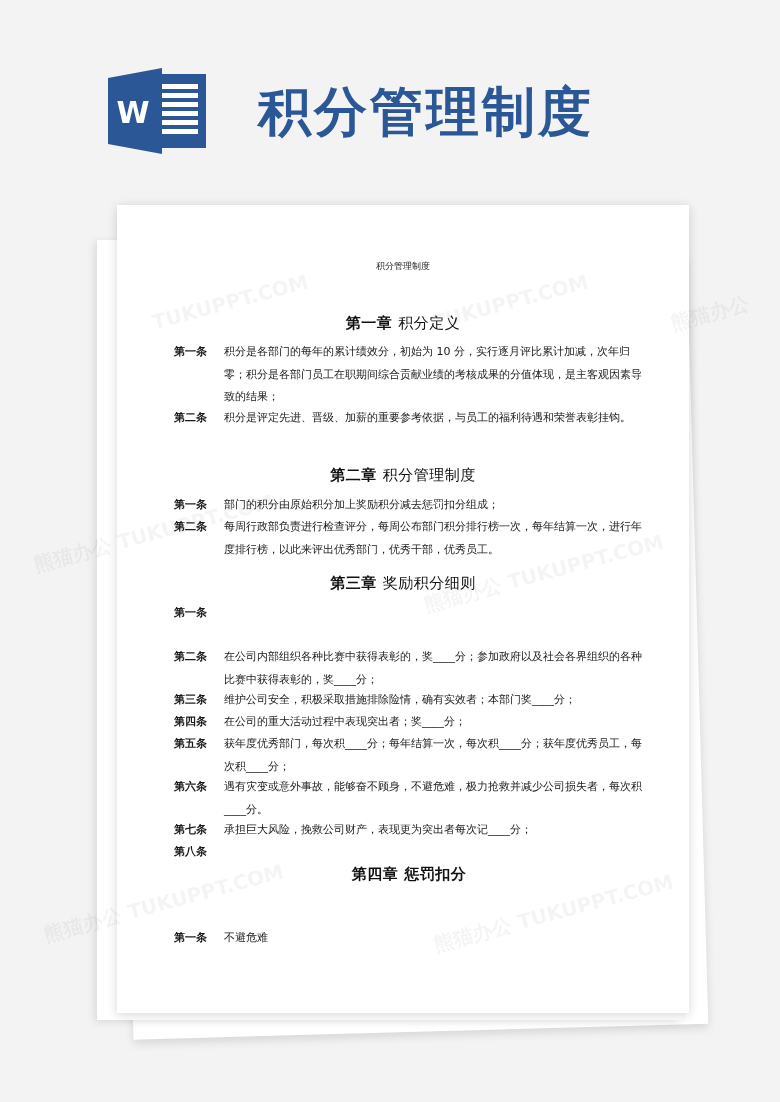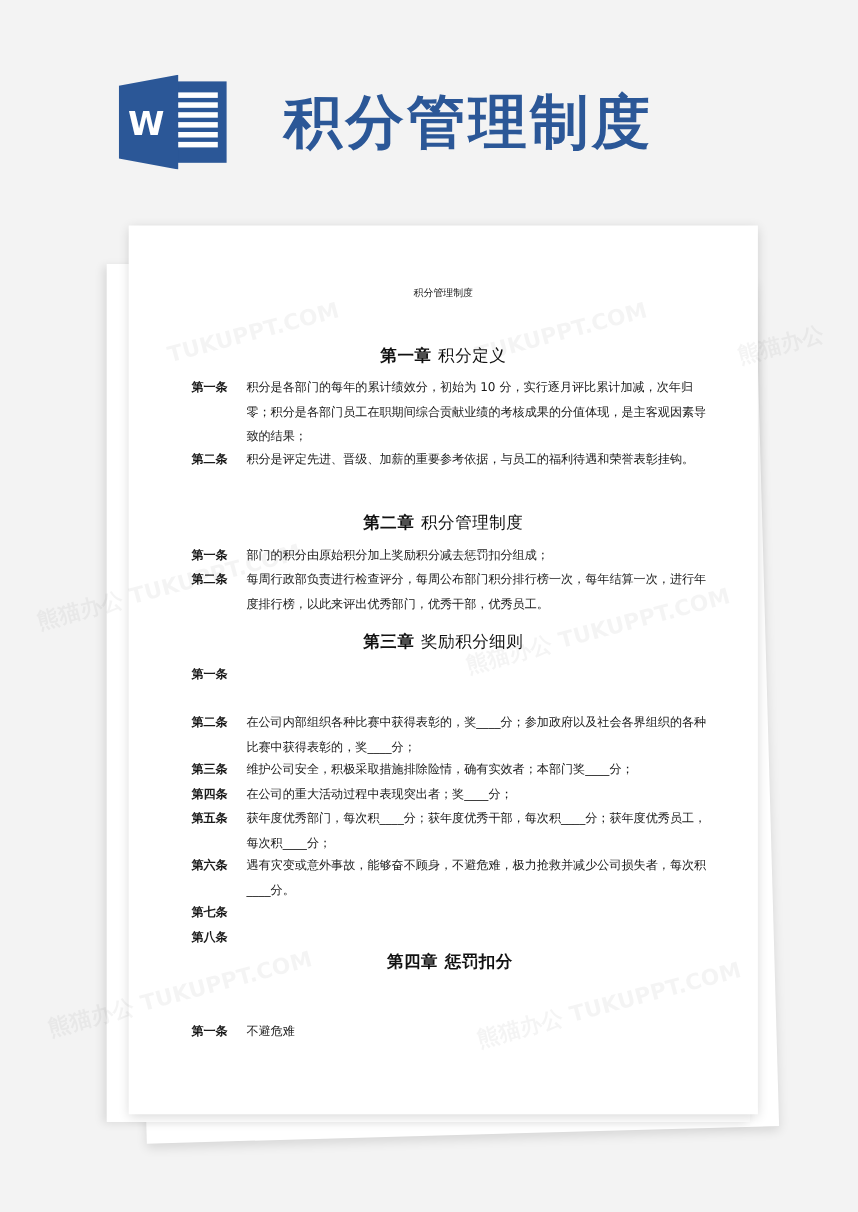--- a/index.html
+++ b/index.html
@@ -114,28 +114,29 @@
   <div class="article" style="top:506px;">
     <span class="art-label">第四条</span>
     <span class="art-text">在公司的重大活动过程中表现突出者；奖____分；</span>
   </div>
   <div class="article" style="top:484px;">
     <span class="art-label">第三条</span>
     <span class="art-text">维护公司安全，积极采取措施排除险情，确有实效者；本部门奖____分；</span>
   </div>
   <div class="article" style="top:528px;">
     <span class="art-label">第五条</span>
-    <span class="art-text">获年度优秀部门，每次积____分；获年度优秀干部，每次积____分；获年度优秀员工，每次积____分；</span>
+    <span class="art-text">获年度优秀部门，每次积____分；每年结算一次，每次积____分；获年度优秀员工，每次积____分；</span>
   </div>
   <div class="article" style="top:571px;">
     <span class="art-label">第六条</span>
     <span class="art-text">遇有灾变或意外事故，能够奋不顾身，不避危难，极力抢救并减少公司损失者，每次积____分。</span>
   </div>
   <div class="article" style="top:614px;">
     <span class="art-label">第七条</span>
+    <span class="art-text">承担巨大风险，挽救公司财产，表现更为突出者每次记____分；</span>
   </div>
   <div class="article" style="top:636px;">
     <span class="art-label">第八条</span>
   </div>
 
   <div class="chapter" style="top:660px;padding-left:12px;">
     <span class="ch-num">第四章</span><span class="ch-title" style="font-weight:bold;">惩罚扣分</span>
   </div>
   <div class="article" style="top:722px;">
     <span class="art-label">第一条</span>

